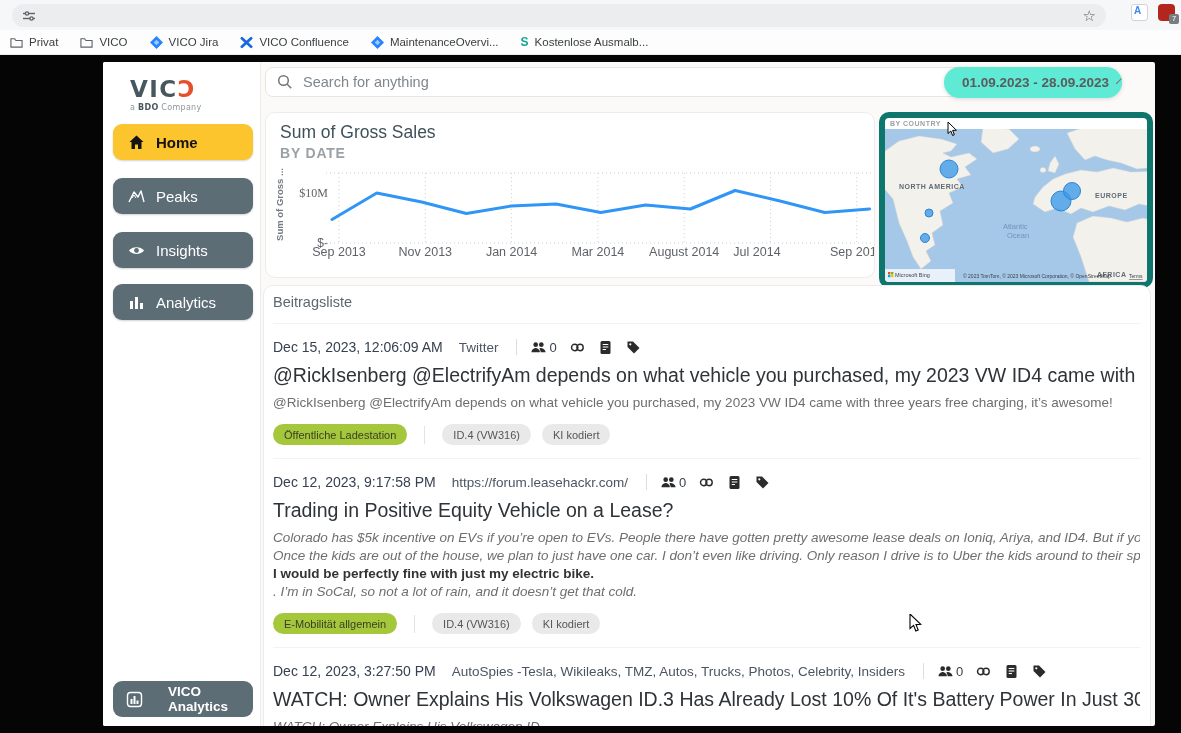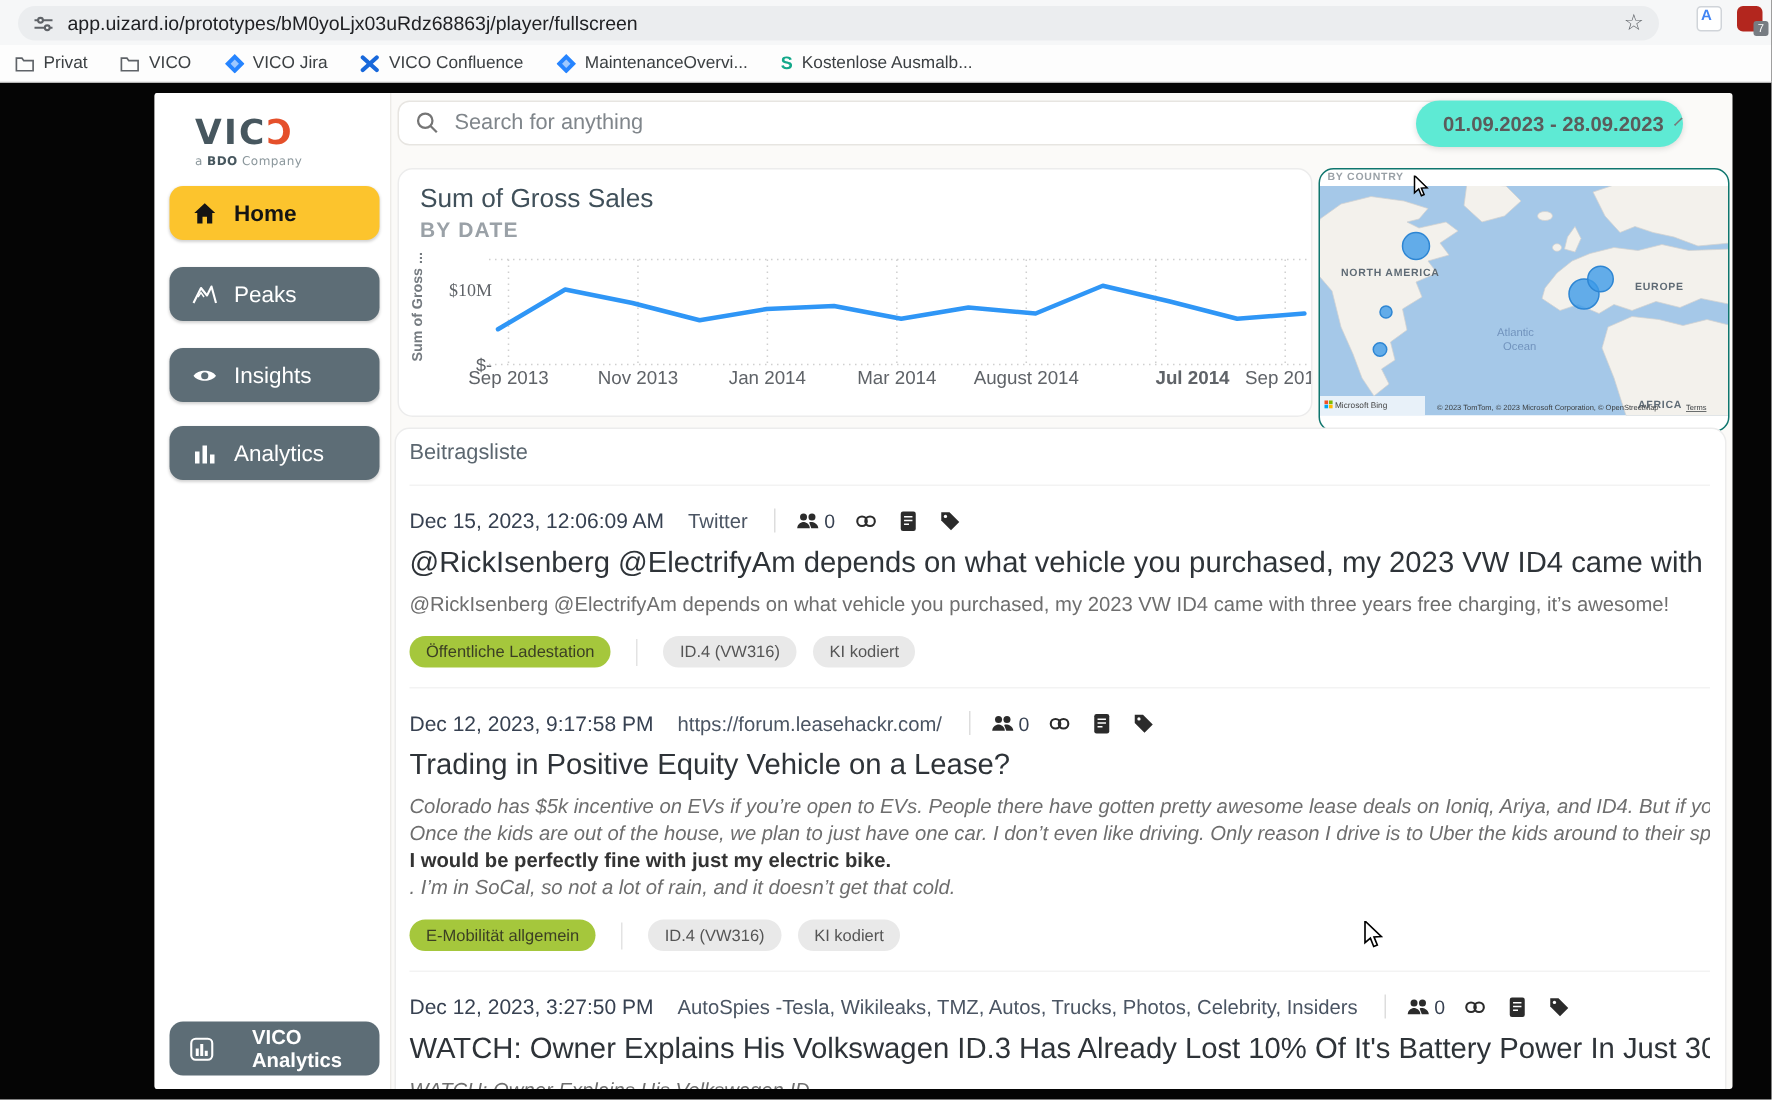--- a/index.html
+++ b/index.html
@@ -89,21 +89,21 @@
   .chart-ylabel { position:absolute; left:-27px; top:86px; font-size:9.5px; font-weight:bold; color:#757b80;
     transform:rotate(-90deg); width:80px; text-align:center; }
   .chart-ytick { position:absolute; font-size:12px; color:#5f6368; text-align:right; width:40px; }
   .chart-svg { position:absolute; left:0; top:0; }
   .chart-ticks { position:absolute; left:0; top:132px; width:610px; height:20px; overflow:hidden; }
   .xtick { position:absolute; transform:translateX(-50%); font-size:12.5px; color:#5f6368; white-space:nowrap; }
 
   
   .map-card {
     position:absolute; left:776px; top:50px; width:274px; height:176px;
-    background:#fff; border:1px solid #0f766e; border-radius:10px; overflow:hidden;
+    background:#fff; border:6px solid #0f766e; border-radius:10px; overflow:hidden;
   }
   .map-label { position:absolute; left:5px; top:2px; font-size:7px; font-weight:bold; letter-spacing:0.5px; color:#9aa1a7; }
   .map-svg { position:absolute; left:0; top:11px; }
   .map-region { font-size:7px; font-weight:bold; fill:#5f6b75; letter-spacing:0.5px; }
   .map-ocean { font-size:7.5px; fill:#7193bd; }
   .map-attr { font-size:5px; fill:#3c4043; }
   .map-brand { font-size:5.5px; fill:#444; }
 
   
   .posts-card {
@@ -148,21 +148,20 @@
 <div class="browser-toolbar">
   <div class="omnibox">
     <svg class="tune-icon" viewBox="0 0 14 14">
       <g stroke="#5f6368" stroke-width="1.4" fill="none">
         <line x1="1" y1="4.5" x2="13" y2="4.5"></line>
           <line x1="1" y1="9.5" x2="13" y2="9.5"></line>
         <circle cx="5" cy="4.5" r="1.6" fill="#f6f7f8"></circle>
           <circle cx="9.5" cy="9.5" r="1.6" fill="#f6f7f8"></circle>
       </g>
     </svg>
-    <span class="omnibox-url">app.uizard.io/prototypes/bM0yoLjx03uRdz68863j/player/fullscreen</span>
     <span class="omnibox-star">☆</span>
   </div>
   <div class="toolbar-right">
     <span class="translate-icon"></span>
     <span class="ext-icon">
       <span class="ext-badge">7</span>
     </span>
   </div>
 </div>
 
@@ -300,21 +299,21 @@
         <line x1="504.5" y1="60" x2="504.5" y2="130" stroke="#cfcfcf" stroke-width="1" stroke-dasharray="1,3"></line>
         <line x1="590.8" y1="60" x2="590.8" y2="130" stroke="#cfcfcf" stroke-width="1" stroke-dasharray="1,3"></line>
         <polyline points="66,106.5 110.8,80 155.6,89 200.39999999999998,100.5 245.2,93 290,91 334.79999999999995,99.5 379.59999999999997,92 424.4,96 469.2,77.5 514,88 558.8,99.5 603.5999999999999,96" fill="none" stroke="#2f96f6" stroke-width="3" stroke-linejoin="round" stroke-linecap="round"></polyline>
       </svg>
     <div id="chart-ticks" class="chart-ticks">
         <span class="xtick" style="left: 73px;">Sep 2013</span>
         <span class="xtick" style="left: 159.3px;">Nov 2013</span>
         <span class="xtick" style="left: 245.6px;">Jan 2014</span>
         <span class="xtick" style="left: 331.9px;">Mar 2014</span>
         <span class="xtick" style="left: 418.2px;">August 2014</span>
-        <span class="xtick" style="left: 529px; font-weight: bold;">Jul 2014</span>
+        <span class="xtick" style="left: 491px;">Jul 2014</span>
         <span class="xtick" style="left: 590.8px;">Sep 2014</span>
       </div>
   </div>
 
   <div class="map-card">
     <div class="map-label">BY COUNTRY</div>
     <svg class="map-svg" width="274" height="153" viewBox="0 0 274 153">
       <rect x="0" y="0" width="274" height="153" fill="#a5c8e8"></rect>
       <g fill="#f3f1ec" stroke="#d2d2d0" stroke-width="0.5">
 

